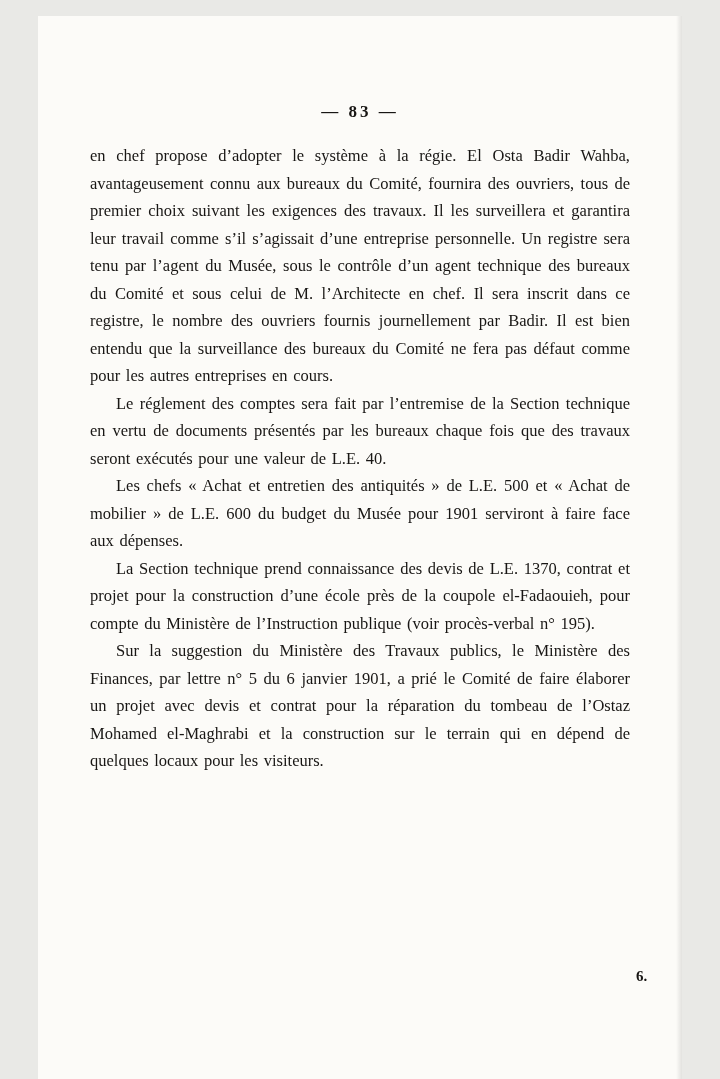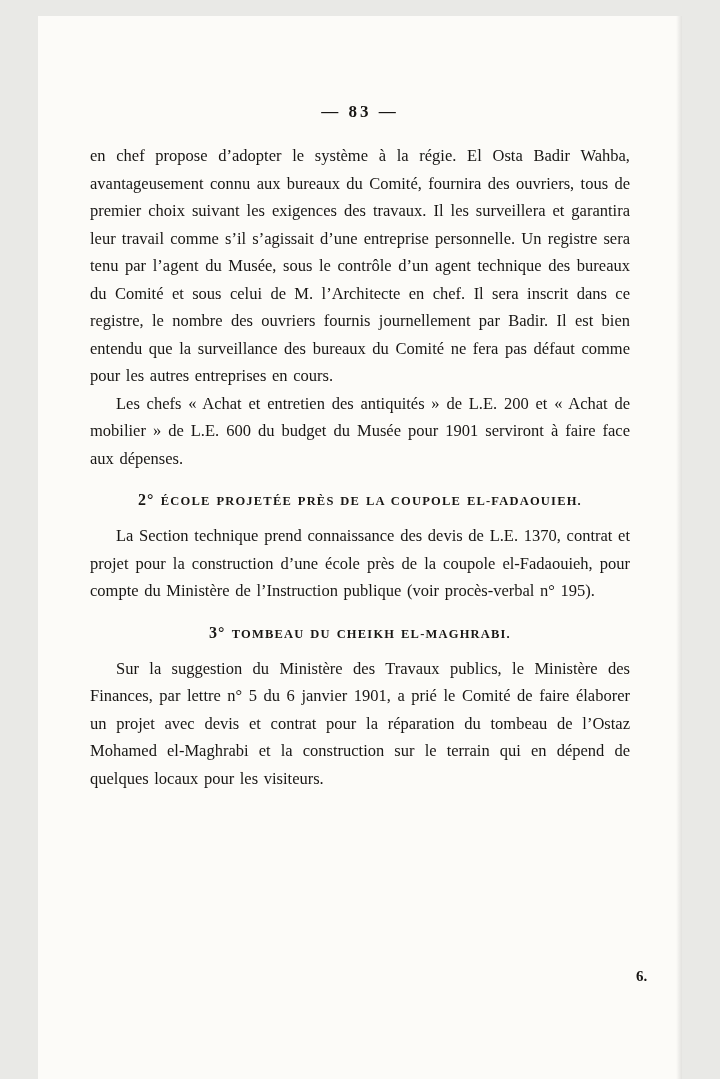--- a/index.html
+++ b/index.html
@@ -83,36 +83,29 @@
 <body>
 
 <div class="page">
 
   <div class="page-number">— 83 —</div>
 
   <div class="text-block">
 
     <p class="para">en chef propose d’adopter le système à la régie. El Osta Badir Wahba, avantageusement connu aux bureaux du Comité, fournira des ouvriers, tous de premier choix suivant les exigences des travaux. Il les surveillera et garantira leur travail comme s’il s’agissait d’une entreprise personnelle. Un registre sera tenu par l’agent du Musée, sous le contrôle d’un agent technique des bureaux du Comité et sous celui de M. l’Architecte en chef. Il sera inscrit dans ce registre, le nombre des ouvriers fournis journellement par Badir. Il est bien entendu que la surveillance des bureaux du Comité ne fera pas défaut comme pour les autres entreprises en cours.</p>
 
+    <p class="para indent">Le réglement des comptes sera fait par l’entremise de la Section technique en vertu de documents présentés par les bureaux chaque fois que des travaux seront exécutés pour une valeur de L.E. 40.</p>
 
 
-    <p class="para indent">Les chefs « Achat et entretien des antiquités » de L.E. 200 et « Achat de mobilier » de L.E. 600 du budget du Musée pour 1901 serviront à faire face aux dépenses.</p>
+    <p class="para indent">Les chefs « Achat et entretien des antiquités » de L.E. 500 et « Achat de mobilier » de L.E. 600 du budget du Musée pour 1901 serviront à faire face aux dépenses.</p>
 
-    <h3 class="section-heading">
-      <span class="heading-num">2°</span>
-      <span class="heading-title">ÉCOLE PROJETÉE PRÈS DE LA COUPOLE EL-FADAOUIEH.</span>
-    </h3>
 
     <p class="para indent">La Section technique prend connaissance des devis de L.E. 1370, contrat et projet pour la construction d’une école près de la coupole el-Fadaouieh, pour compte du Ministère de l’Instruction publique (voir procès-verbal n° 195).</p>
 
 
-    <h3 class="section-heading">
-      <span class="heading-num">3°</span>
-      <span class="heading-title">TOMBEAU DU CHEIKH EL-MAGHRABI.</span>
-    </h3>
 
     <p class="para indent">Sur la suggestion du Ministère des Travaux publics, le Ministère des Finances, par lettre n° 5 du 6 janvier 1901, a prié le Comité de faire élaborer un projet avec devis et contrat pour la réparation du tombeau de l’Ostaz Mohamed el-Maghrabi et la construction sur le terrain qui en dépend de quelques locaux pour les visiteurs.</p>
 
 
 
   </div>
 
   <div class="footer-mark">6.</div>
 
   <div class="scan-edge-bottom"></div>

